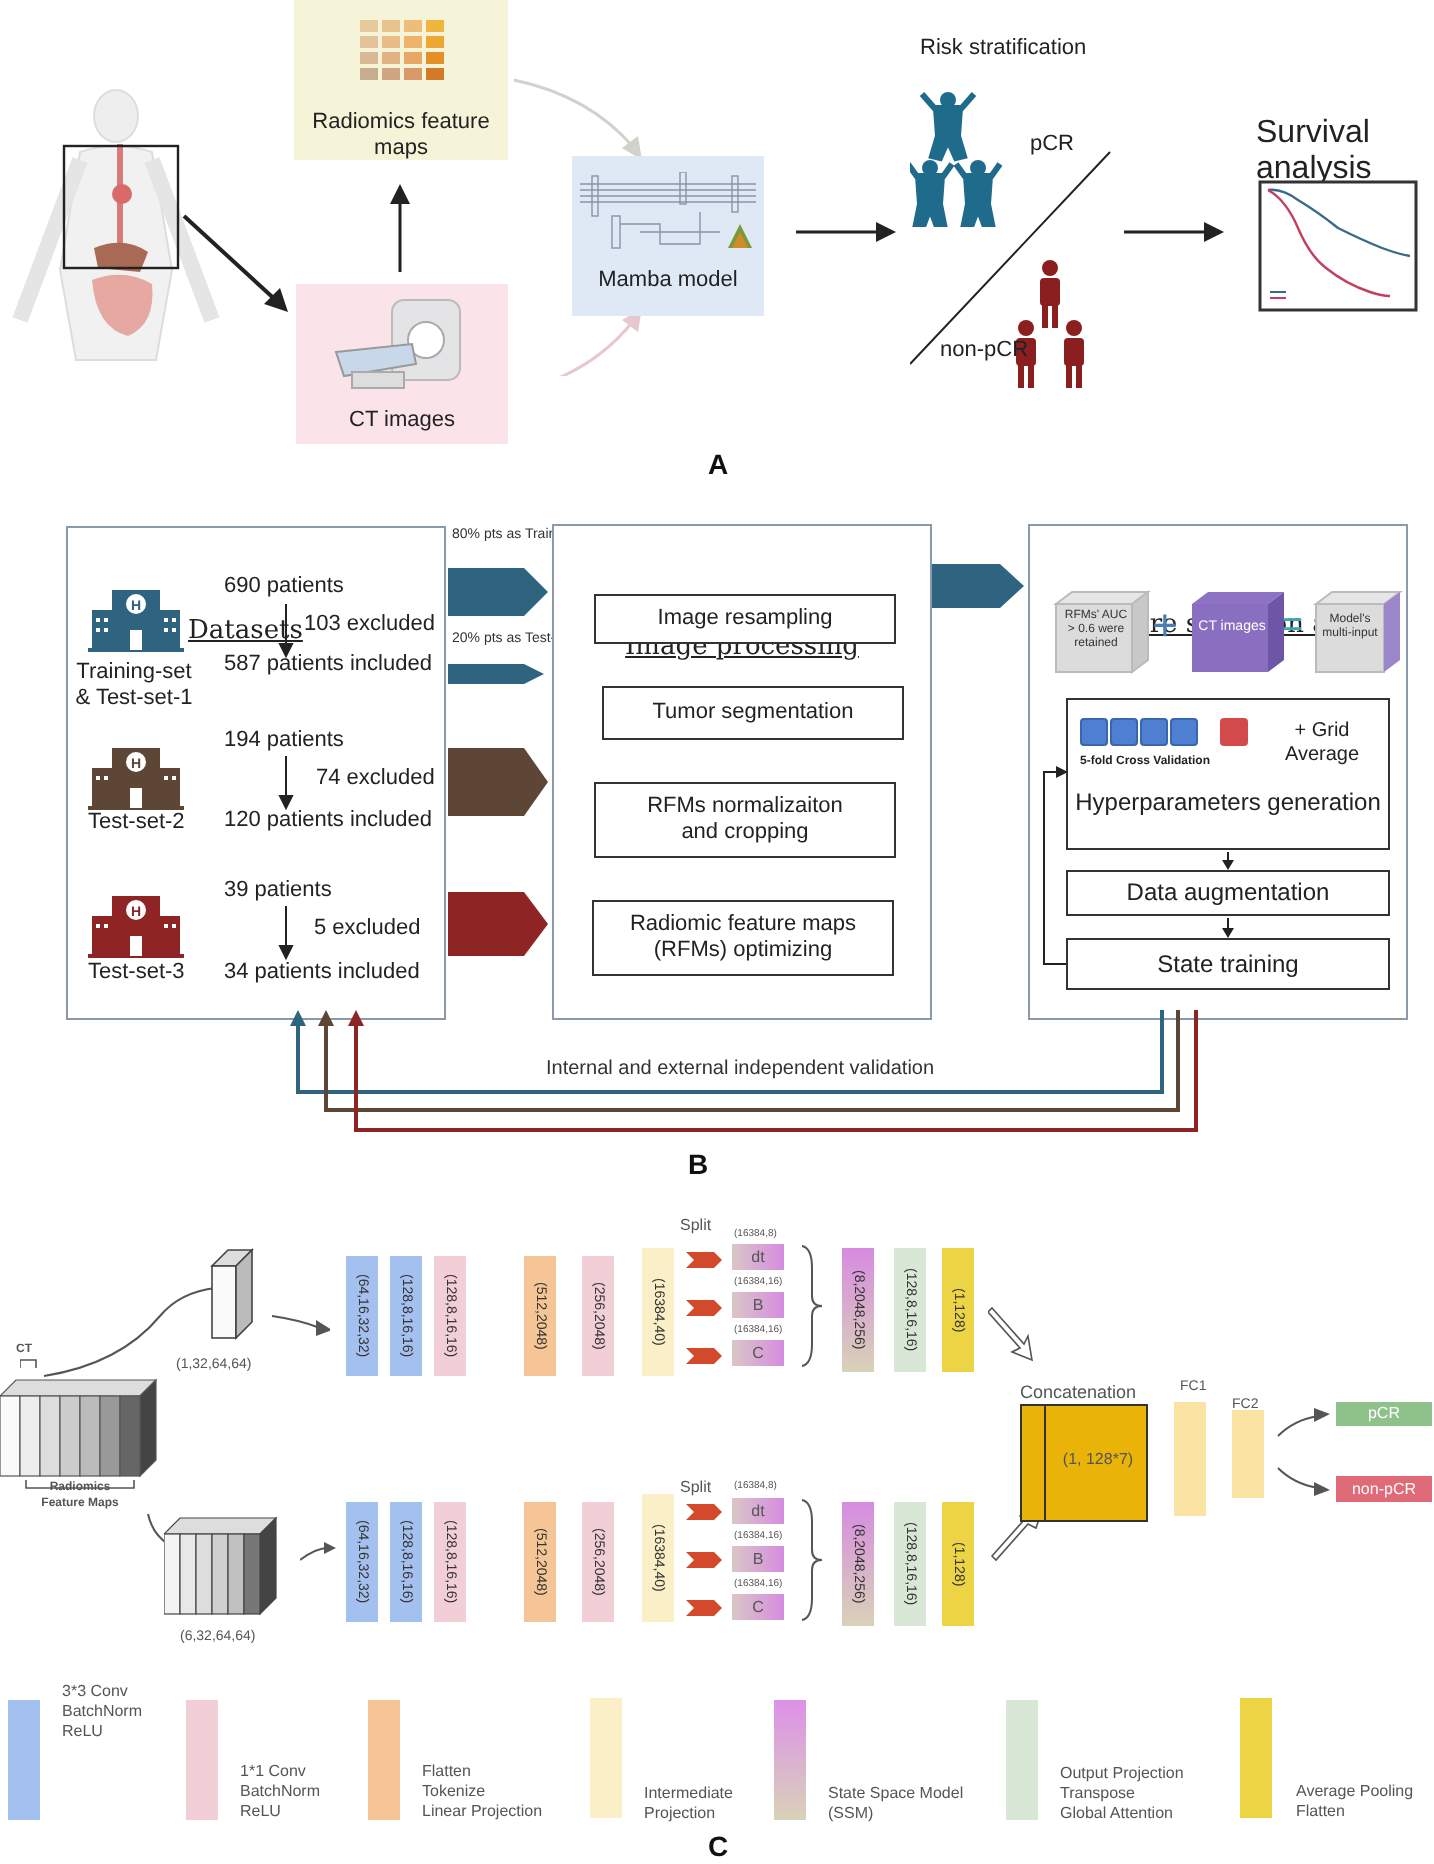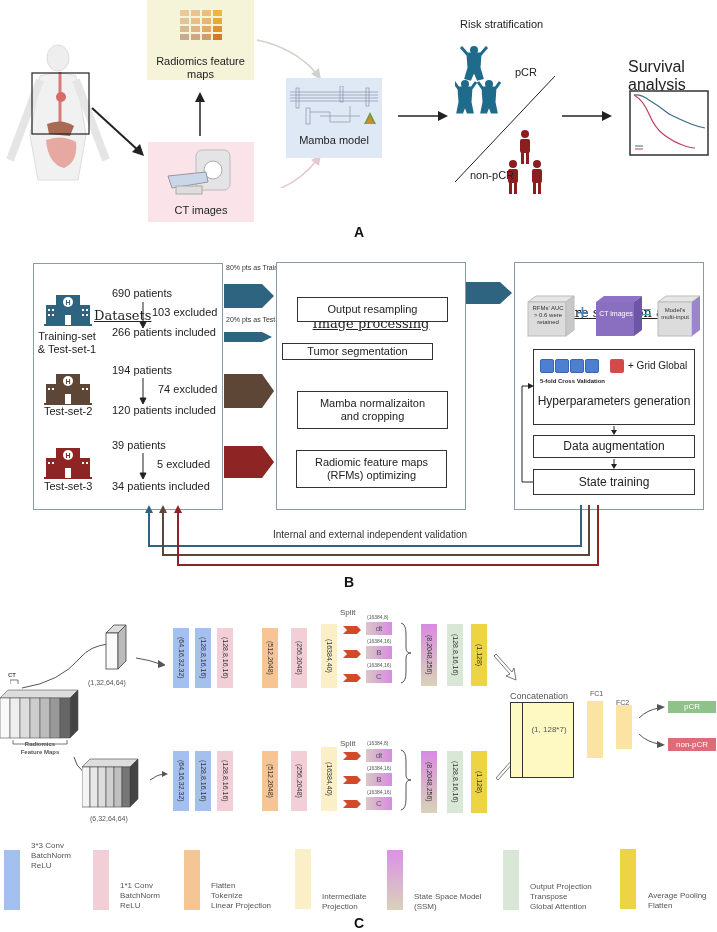--- a/index.html
+++ b/index.html
@@ -220,21 +220,21 @@
         <rect x="42" y="16" width="2" height="2"></rect>
       </g>
   </svg>
 
   <div class="ds-text" style="left:36px;top:330px;width:62px;text-align:center;line-height:1.15">Training-set &amp; Test-set-1</div>
   <div class="ds-text" style="left:44px;top:405px">Test-set-2</div>
   <div class="ds-text" style="left:44px;top:480px">Test-set-3</div>
 
   <div class="ds-text" style="left:112px;top:287px">690 patients</div>
   <div class="ds-text" style="left:152px;top:306px">103 excluded</div>
-  <div class="ds-text" style="left:112px;top:326px">266 patients included</div>
+  <div class="ds-text" style="left:112px;top:326px">587 patients included</div>
 
   <div class="ds-text" style="left:112px;top:364px">194 patients</div>
   <div class="ds-text" style="left:158px;top:383px">74 excluded</div>
   <div class="ds-text" style="left:112px;top:404px">120 patients included</div>
 
   <div class="ds-text" style="left:112px;top:439px">39 patients</div>
   <div class="ds-text" style="left:157px;top:458px">5 excluded</div>
   <div class="ds-text" style="left:112px;top:480px">34 patients included</div>
 
   <svg class="abs" style="left:138px;top:300px" width="10" height="190">
@@ -253,23 +253,23 @@
   <svg class="abs" style="left:224px;top:280px" width="52" height="220">
     <polygon points="0,4 38,4 50,16 38,28 0,28" fill="#2f6480"></polygon>
     <polygon points="0,52 38,52 48,57 38,62 0,62" fill="#2f6480"></polygon>
     <polygon points="0,94 38,94 50,111 38,128 0,128" fill="#5e4637"></polygon>
     <polygon points="0,166 38,166 50,182 38,198 0,198" fill="#8e2424"></polygon>
   </svg>
 
   <div class="b-box" style="left:276px;top:262px;width:190px;height:248px">
     <div class="b-title" style="position:absolute;left:0;right:0;top:13px">Image processing</div>
   </div>
-  <div class="step" style="left:297px;top:297px;width:151px;height:25px">Output resampling</div>
-  <div class="step" style="left:282px;top:343px;width:151px;height:17px">Tumor segmentation</div>
-  <div class="step" style="left:297px;top:391px;width:151px;height:38px;padding:0 18px">Mamba normalizaiton and cropping</div>
+  <div class="step" style="left:297px;top:297px;width:151px;height:25px">Image resampling</div>
+  <div class="step" style="left:301px;top:343px;width:151px;height:27px">Tumor segmentation</div>
+  <div class="step" style="left:297px;top:391px;width:151px;height:38px;padding:0 18px">RFMs normalizaiton and cropping</div>
   <div class="step" style="left:296px;top:450px;width:151px;height:38px;padding:0 16px">Radiomic feature maps (RFMs) optimizing</div>
 
   <svg class="abs" style="left:466px;top:280px" width="48" height="28">
     <polygon points="0,2 34,2 46,13 34,24 0,24" fill="#2f6480"></polygon>
   </svg>
 
   <div class="b-box" style="left:514px;top:262px;width:190px;height:248px">
     <div class="b-title" style="position:absolute;left:0;right:0;top:3px;line-height:1.1">
       <div>Feature selection and</div>
     </div>
@@ -292,21 +292,21 @@
   <div class="abs" style="left:658px;top:307px;width:34px;font-size:6px;text-align:center;color:#333;line-height:1.15">Model's multi-input</div>
 
   <div class="step" style="left:533px;top:349px;width:162px;height:76px;display:block">
     <div class="abs" style="left:6px;top:9px;display:flex;gap:1px">
       <span style="width:14px;height:14px;background:#4f7fd0;border-radius:2px;border:1px solid #3a66b0"></span>
       <span style="width:14px;height:14px;background:#4f7fd0;border-radius:2px;border:1px solid #3a66b0"></span>
       <span style="width:14px;height:14px;background:#4f7fd0;border-radius:2px;border:1px solid #3a66b0"></span>
       <span style="width:14px;height:14px;background:#4f7fd0;border-radius:2px;border:1px solid #3a66b0"></span>
     </div>
     <span class="abs" style="left:76px;top:9px;width:14px;height:14px;background:#d34a4a;border-radius:2px"></span>
-    <div class="abs" style="left:94px;top:10px;font-size:10px">+ Grid Global</div>
+    <div class="abs" style="left:94px;top:10px;font-size:10px">+ Grid Average</div>
     <div class="abs" style="left:6px;top:28px;font-size:6px;font-weight:bold">5-fold Cross Validation</div>
     <div class="abs" style="left:0;right:0;top:44px;font-size:12px">Hyperparameters generation</div>
   </div>
   <div class="step" style="left:533px;top:435px;width:162px;height:23px;font-size:12px">Data augmentation</div>
   <div class="step" style="left:533px;top:469px;width:162px;height:26px;font-size:12px">State training</div>
   <svg class="abs" style="left:518px;top:380px" width="180" height="110">
     <polyline points="15,102 4,102 4,6 12,6" stroke="#222" fill="none" stroke-width="1"></polyline>
       <polygon points="16,6 10,3 10,9" fill="#222"></polygon>
     <line x1="96" y1="46" x2="96" y2="52" stroke="#222"></line>
       <polygon points="96,55 93,50 99,50" fill="#222"></polygon>
@@ -471,21 +471,21 @@
   <div class="layer" style="left:471px;top:751px;height:62px;background:#ecd444">
       <span>(1,128)</span>
     </div>
 
   <svg class="abs" style="left:494px;top:648px" width="30" height="140">
     <path d="M2 6 L18 24 L20 20 L22 32 L12 28 L16 26 L0 8 Z" fill="#fff" stroke="#555" stroke-width="0.8"></path>
     <path d="M2 130 L18 112 L16 110 L28 104 L24 116 L20 114 L4 132 Z" fill="#fff" stroke="#555" stroke-width="0.8"></path>
   </svg>
 
   <div class="abs" style="left:510px;top:691px;font-size:9px;color:#555">Concatenation</div>
-  <div class="abs" style="left:510px;top:702px;width:64px;height:76px;background:#fef9c3;border:1.2px solid #333">
+  <div class="abs" style="left:510px;top:702px;width:64px;height:59px;background:#eab308;border:1.2px solid #333">
     <div class="abs" style="left:11px;top:0;width:1px;height:100%;background:#333"></div>
     <div class="abs" style="left:14px;right:0;top:22px;font-size:8px;color:#555;text-align:center">(1, 128*7)</div>
   </div>
   <div class="abs" style="left:590px;top:690px;font-size:7px;color:#555">FC1</div>
   <div class="abs" style="left:587px;top:701px;width:16px;height:57px;background:#fae3a3"></div>
   <div class="abs" style="left:616px;top:699px;font-size:7px;color:#555">FC2</div>
   <div class="abs" style="left:616px;top:705px;width:16px;height:44px;background:#fae3a3"></div>
   <svg class="abs" style="left:637px;top:704px" width="36" height="44">
     <path d="M2 14 Q10 6 22 4" stroke="#555" fill="none"></path>
       <polygon points="28,3 20,0 20,7" fill="#555"></polygon>

